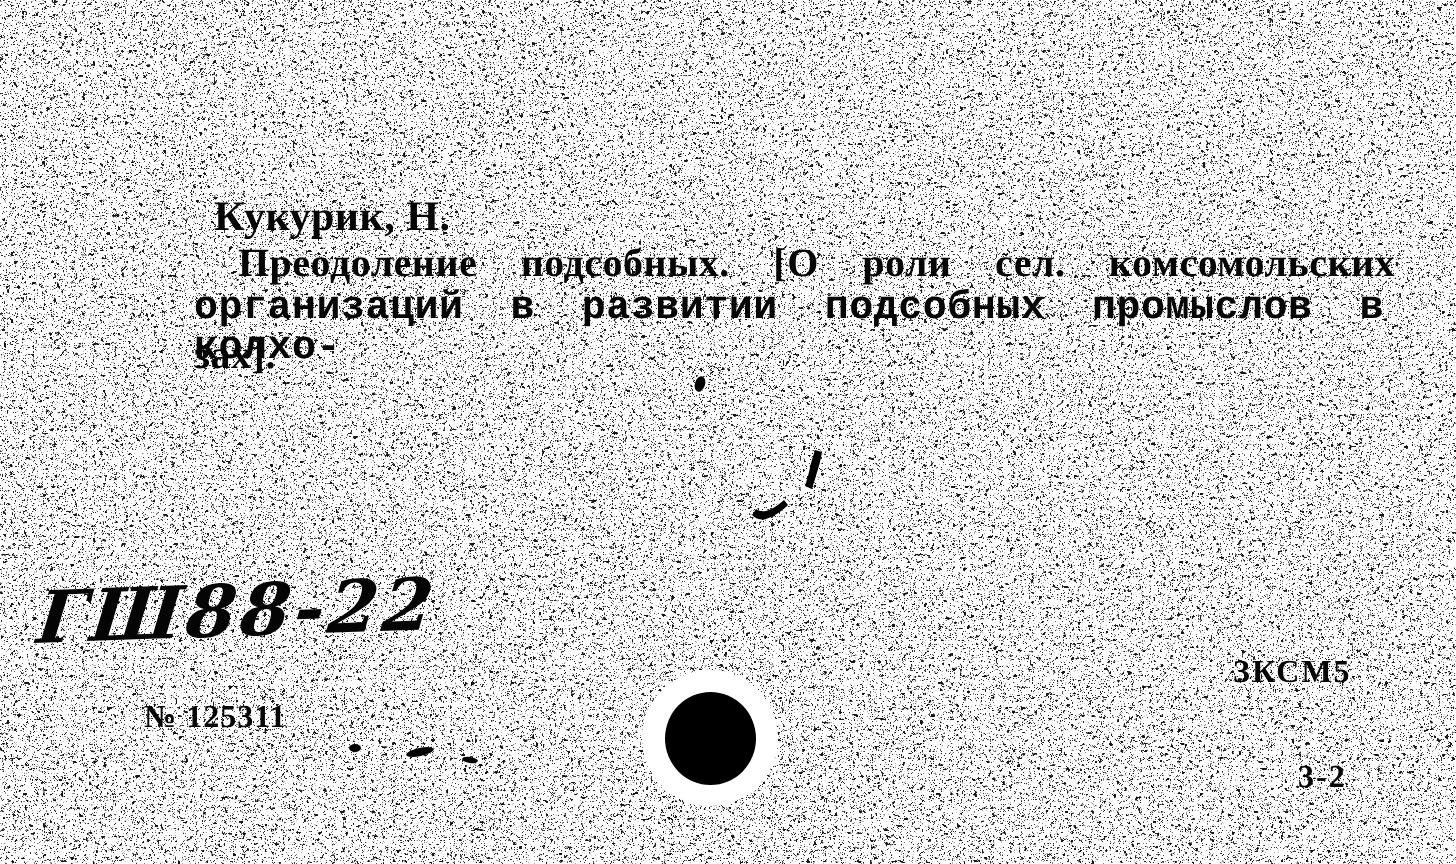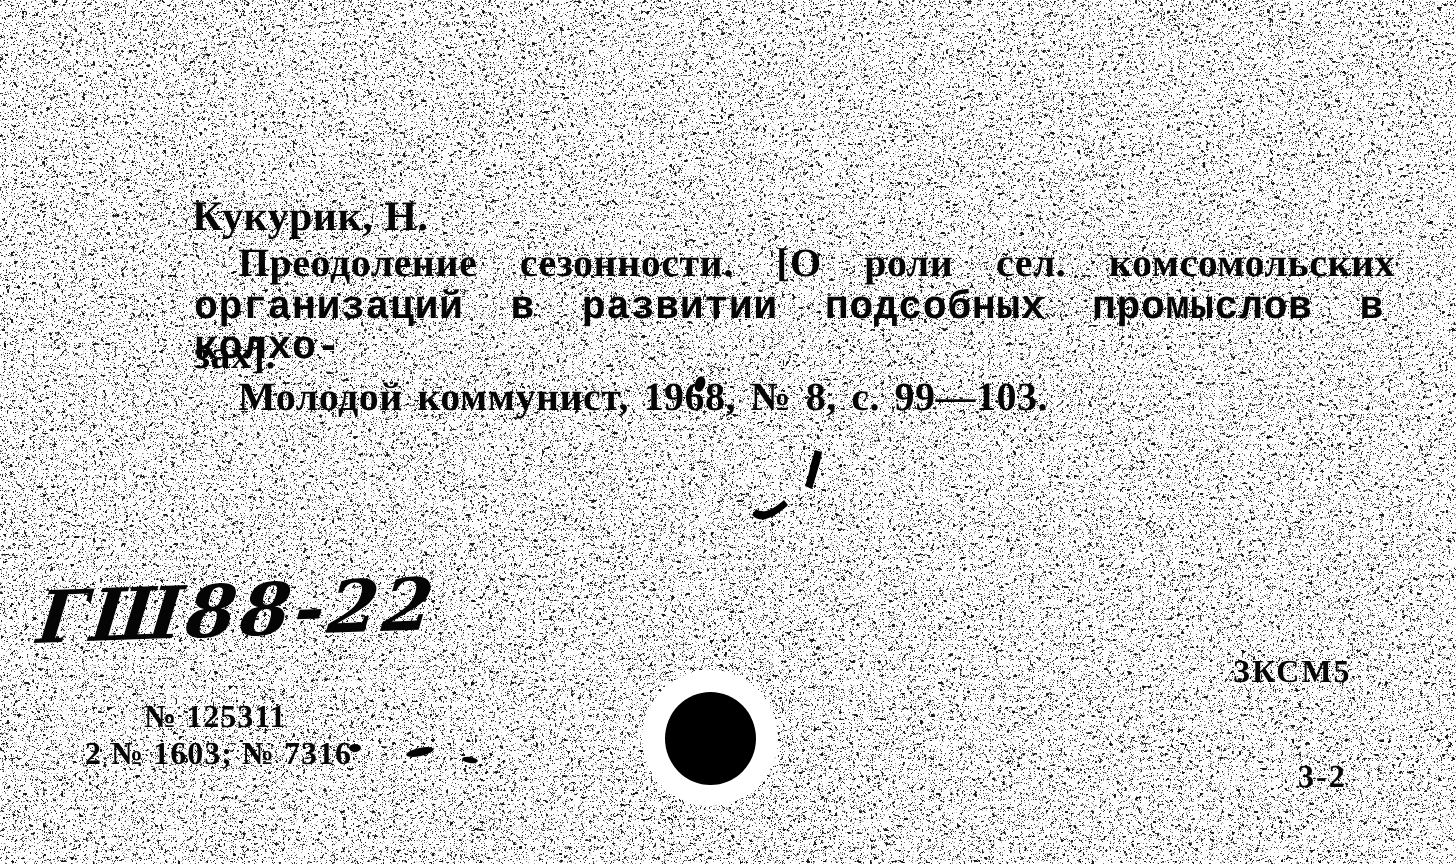--- a/index.html
+++ b/index.html
@@ -91,37 +91,35 @@
 
   <svg class="blob-layer" width="1456" height="864" viewBox="0 0 1456 864" xmlns="http://www.w3.org/2000/svg">
     <path d="M815 450 q-4 12 -6 22 q-2 8 -4 14 l7 3 q3 -10 6 -20 q3 -10 4 -17 z" fill="#000"></path>
     <path d="M752 515 q6 6 14 4 q12 -4 22 -14 l-4 -5 q-10 9 -18 11 q-6 1 -10 -2 z" fill="#000"></path>
     <ellipse cx="700" cy="384" rx="5" ry="8" fill="#000" transform="rotate(18 700 384)"></ellipse>
     <ellipse cx="420" cy="752" rx="14" ry="4" fill="#000" transform="rotate(-12 420 752)"></ellipse>
     <ellipse cx="470" cy="760" rx="8" ry="3" fill="#000" transform="rotate(8 470 760)"></ellipse>
     <ellipse cx="355" cy="748" rx="6" ry="4" fill="#000"></ellipse>
   </svg>
 
-  <div class="txt author-line" style="left:192px; top:196px;">Кукурик, Н.</div>
+  <div class="txt author-line" style="left:214px; top:196px;">Кукурик, Н.</div>
 
-  <div class="txt body-line justified" style="left:238px; top:243px; width:1157px;">Преодоление сезонности. [О роли сел. комсомольских</div>
+  <div class="txt body-line justified" style="left:238px; top:243px; width:1157px;">Преодоление подсобных. [О роли сел. комсомольских</div>
 
   <div class="txt body-line justified" style="left:194px; top:289px; width:1190px;font-family:Liberation Mono, monospace;">организаций в развитии подсобных промыслов в колхо-</div>
 
   <div class="txt body-line" style="left:194px; top:335px;font-family:Liberation Serif, serif;">зах].</div>
 
-  <div class="txt body-line" style="left:238px; top:377px; word-spacing:4px;">Молодой коммунист, 1968, № 8, с. 99—103.</div>
 
   <div class="txt handwriting" style="left:34px; top:582px;">ГШ88-22</div>
 
   <div class="txt stamp" style="left:1233px; top:655px;">ЗКСМ5</div>
 
   <div class="txt stamp" style="left:1298px; top:760px;">3-2</div>
 
   <div class="txt reg-line" style="left:144px; top:700px;">№ 125311</div>
 
-  <div class="txt reg-line" style="left:85px; top:737px;">2 № 1603; № 7316</div>
 
 
   <div class="hole-halo"></div>
   <div class="hole"></div>
 
 </div>
 
 </body></html>

